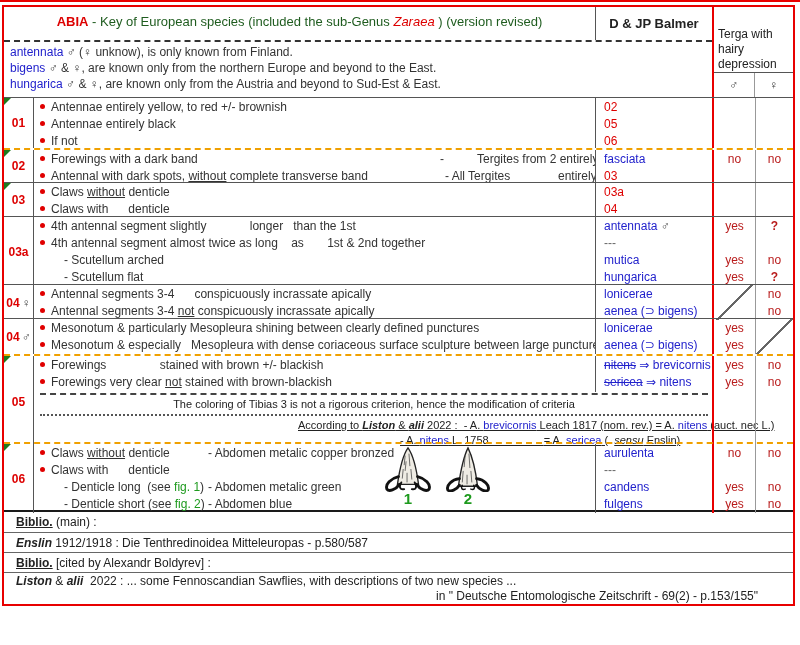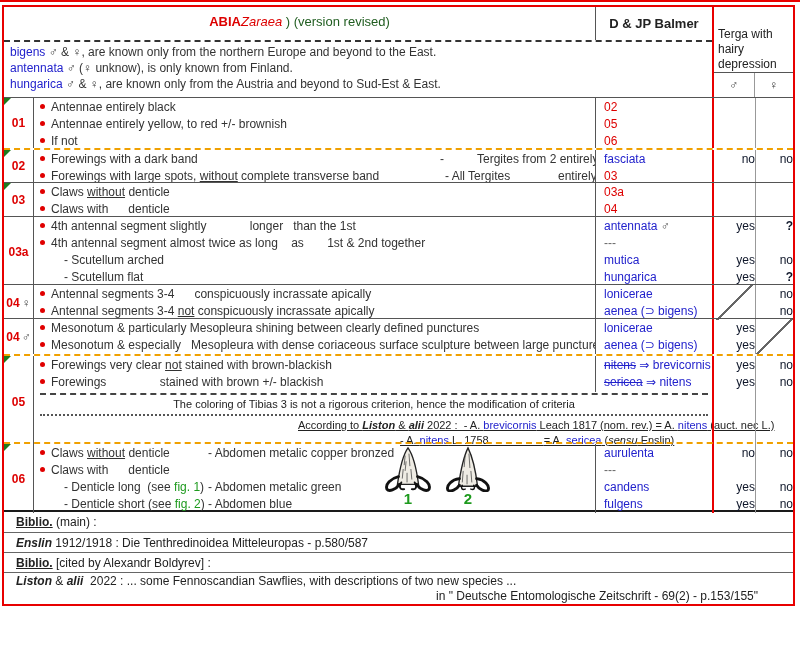--- a/index.html
+++ b/index.html
@@ -43,21 +43,21 @@
             background: #e00000; margin: 0 6px 2px 0; vertical-align: middle; }
   .ind { padding-left: 24px; }
   .u { text-decoration: underline; }
   .sp { border-left: 1px solid #555; padding: 1px 0 0 8px; overflow: hidden; }
   .sp .cl { color: #2222cc; }
   .sp .goto { color: #dd0000; }
   .sp .dash3 { color: #666; }
   .sp .symd { color: #444; }
   .mcol { border-left: 2px solid #e80000; padding-top: 1px; text-align: center; }
   .fcol { border-left: 1px solid #999; padding-top: 1px; text-align: center; }
-  .mcol .cl, .fcol .cl { color: #0f172a; text-align: right; }
+  .mcol .cl, .fcol .cl { color: #b91c1c; }
   .qm { color: #dd0000; font-weight: bold; }
   .slash { background: linear-gradient(135deg, transparent 48.5%, #666 48.5%, #666 51.5%, transparent 51.5%); }
   .strike { text-decoration: line-through; }
   .r01 { height: 51px; } .r02 { height: 34px; } .r03 { height: 34px; }
   .r03a { height: 68px; } .r04f { height: 34px; } .r04m { height: 36px; }
   .r06 { height: 68px; }
 
   
   .r05 { height: 88px; grid-template-rows: 36px 1fr; }
   .r05 .lbl { grid-row: 1 / 3; }
@@ -65,21 +65,21 @@
   .r05 .sp { grid-row: 1; }
   .r05 .mcol, .r05 .fcol { grid-row: 1 / 3; }
   .lower5 { grid-column: 2 / 4; grid-row: 2; padding: 0 4px 0 6px; }
   .dashdot { border-top: 2px dashed #444; margin: 1px 0 2px 0; }
   .dotted { border-top: 2px dotted #555; margin: 2px 0; }
   .note5 { height: 15px; line-height: 15px; text-align: center; font-size: 11px; color: #222; }
   .acc { height: 15px; line-height: 15px; font-size: 11px; white-space: pre; color: #222; text-decoration: underline; }
   .acc1 { padding-left: 258px; }
   .acc2 { padding-left: 360px; }
   .bi { font-weight: bold; font-style: italic; }
-  .it { font-style: italic; }
+  .it { font-style: italic; padding-left: 6px; }
   .blue { color: #2222cc; }
   .grn { color: #1e9a1e; }
 
   
   .clawfig { position: absolute; left: 350px; top: 2px; display: flex; gap: 12px; }
   .claw { display: flex; flex-direction: column; align-items: center; }
   .claw .num { color: #1e9a1e; font-weight: bold; font-size: 15px; line-height: 14px; }
 
   
   .biblio { border-top: 2px solid #1a1a1a; }
@@ -90,61 +90,61 @@
   .bib-label { font-weight: bold; text-decoration: underline; }
 </style>
 </head>
 <body>
 
 <div class="topline"></div>
 
 <div class="frame">
 
   <div class="hdr">
-    <div class="hdr-title"><span style="color:#dd0000;font-weight:bold">ABIA</span><span style="color:#dd0000;font-style:italic">Zaraea</span><span> ) (version revised)</span></div>
+    <div class="hdr-title"><span style="color:#dd0000;font-weight:bold">ABIA</span><span> - Key of European species (included the sub-Genus </span><span style="color:#dd0000;font-style:italic">Zaraea</span><span> ) (version revised)</span></div>
     <div class="hdr-balmer">D &amp; JP Balmer</div>
     <div class="hdr-terga">
       <div class="terga-label">Terga with hairy depression</div>
       <div class="terga-sub">
         <div>♂</div>
         <div>♀</div>
       </div>
     </div>
     <div class="hdr-notes">
+      <div class="note-line"><span class="blue">antennata</span><span> ♂ (♀ unknow), is only known from Finland.</span></div>
       <div class="note-line"><span class="blue">bigens</span><span> ♂ &amp; ♀, are known only from the northern Europe and beyond to the East.</span></div>
-      <div class="note-line"><span class="blue">antennata</span><span> ♂ (♀ unknow), is only known from Finland.</span></div>
       <div class="note-line"><span class="blue">hungarica</span><span> ♂ &amp; ♀, are known only from the Austria and beyond to Sud-Est &amp; East.</span></div>
     </div>
   </div>
 
   <div class="krow r01">
     <div class="lbl tri">
         <span>01</span>
       </div>
     <div class="crit">
+      <div class="cl"><span class="bullet"></span><span>Antennae entirely yellow, to red +/- brownish</span></div>
       <div class="cl"><span class="bullet"></span><span>Antennae entirely black</span></div>
-      <div class="cl"><span class="bullet"></span><span>Antennae entirely yellow, to red +/- brownish</span></div>
       <div class="cl"><span class="bullet"></span><span>If not</span></div>
     </div>
     <div class="sp">
       <div class="cl goto">02</div>
       <div class="cl goto">05</div>
       <div class="cl goto">06</div>
     </div>
     <div class="mcol"></div>
     <div class="fcol"></div>
   </div>
 
   <div class="krow r02 orange">
     <div class="lbl tri">
         <span>02</span>
       </div>
     <div class="crit">
       <div class="cl"><span class="bullet"></span><span>Forewings with a dark band</span><span class="abs" style="left:400px">-</span><span class="abs" style="left:437px">Tergites from 2 entirely black</span></div>
-      <div class="cl"><span class="bullet"></span><span>Forewings with large spots, </span><span class="u">without</span><span> complete transverse band</span><span class="abs" style="left:405px">- All Tergites</span><span class="abs" style="left:518px">entirely bronzed green</span></div>
+      <div class="cl"><span class="bullet"></span><span>Antennal with dark spots, </span><span class="u">without</span><span> complete transverse band</span><span class="abs" style="left:405px">- All Tergites</span><span class="abs" style="left:518px">entirely bronzed green</span></div>
     </div>
     <div class="sp">
       <div class="cl">fasciata</div>
       <div class="cl goto">03</div>
     </div>
     <div class="mcol">
         <div class="cl">no</div>
       </div>
     <div class="fcol">
         <div class="cl">no</div>
@@ -235,22 +235,22 @@
       <div class="cl">yes</div>
     </div>
     <div class="fcol slash"></div>
   </div>
 
   <div class="krow r05 orange">
     <div class="lbl tri">
         <span>05</span>
       </div>
     <div class="crit">
+      <div class="cl"><span class="bullet"></span><span>Forewings                stained with brown +/- blackish</span></div>
       <div class="cl"><span class="bullet"></span><span>Forewings very clear </span><span class="u">not</span><span> stained with brown-blackish</span></div>
-      <div class="cl"><span class="bullet"></span><span>Forewings                stained with brown +/- blackish</span></div>
     </div>
     <div class="sp">
       <div class="cl"><span class="strike">nitens</span><span> ⇒ </span><span>brevicornis</span></div>
       <div class="cl"><span class="strike">sericea</span><span> ⇒ </span><span>nitens</span></div>
     </div>
     <div class="lower5">
       <div class="dashdot"></div>
       <div class="note5">The coloring of Tibias 3 is not a rigorous criterion, hence the modification of criteria</div>
       <div class="dotted"></div>
       <div class="acc acc1"><span>According to </span><span class="bi">Liston</span><span> &amp; </span><span class="bi">alii</span><span> 2022 :  - A. </span><span class="blue">brevicornis</span><span> Leach 1817 (nom. rev.) = A. </span><span class="blue">nitens</span><span> (auct. nec L.)</span></div>

